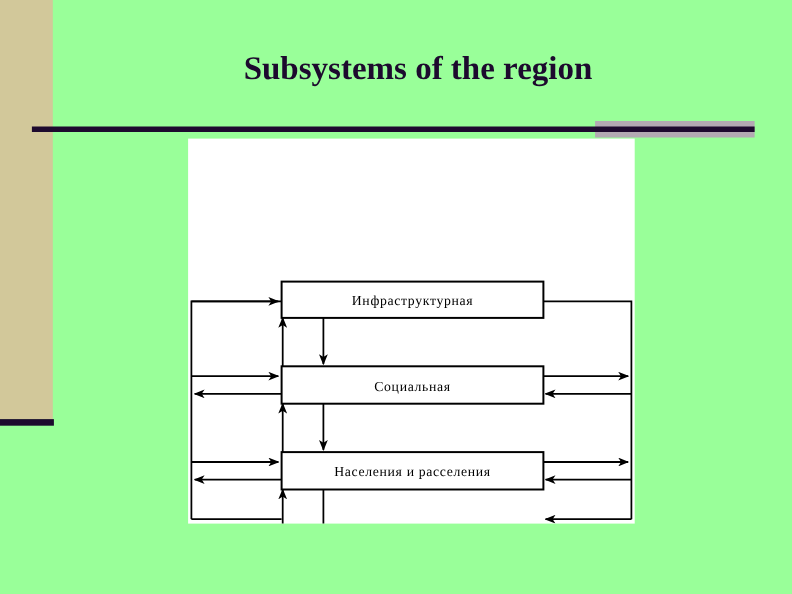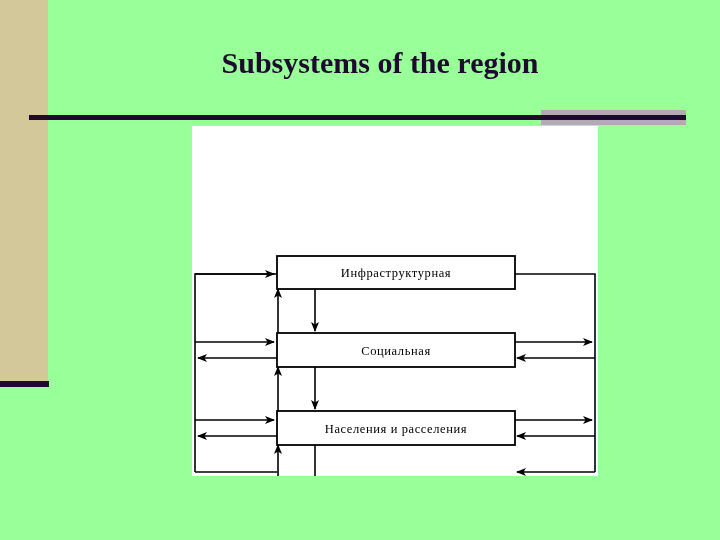--- a/index.html
+++ b/index.html
@@ -62,21 +62,21 @@
     position: absolute;
     left: 29px;
     top: 115px;
     width: 657px;
     height: 5px;
     background: #1d0a2e;
   }
   
   .panel {
     position: absolute;
-    left: 192px;
+    left: 171px;
     top: 126px;
     width: 406px;
     height: 350px;
     background: #ffffff;
   }
   .diagram {
     position: absolute;
     left: 0; top: 0;
     width: 406px;
     height: 350px;

